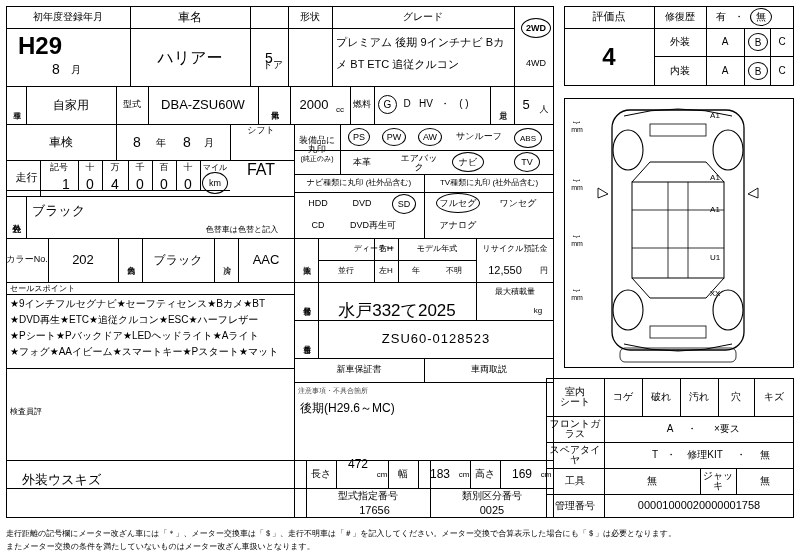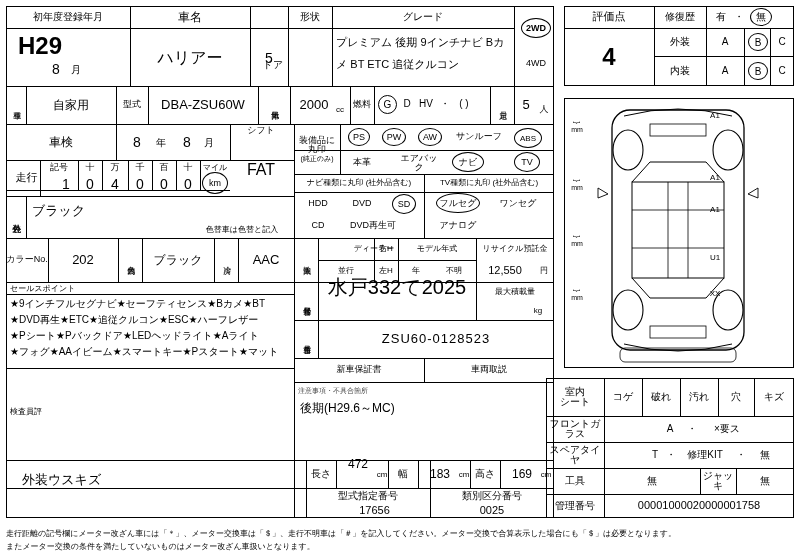--- a/index.html
+++ b/index.html
@@ -238,21 +238,21 @@
   <div class="lbl f8" style="left:476px;top:238px;width:78px;height:22px;">リサイクル預託金</div>
   <div class="lbl f11" style="left:476px;top:260px;width:58px;height:22px;">12,550</div>
   <div class="lbl f8" style="left:534px;top:260px;width:20px;height:22px;">円</div>
 
   <div class="hline" style="left:294px;top:320px;width:260px;"></div>
   <div class="vline" style="left:318px;top:282px;height:76px;"></div>
   <div class="vline" style="left:476px;top:282px;height:38px;"></div>
   <div class="lbl f8" style="left:294px;top:282px;width:24px;height:38px;">
       <span style="writing-mode:vertical-rl;text-orientation:upright;">登録番号</span>
     </div>
-  <div class="lbl f15" style="left:318px;top:268px;width:158px;height:38px;font-size:20px;text-align:center;">水戸332て2025</div>
+  <div class="lbl f15" style="left:318px;top:292px;width:158px;height:38px;font-size:17px;text-align:center;">水戸332て2025</div>
   <div class="lbl f8" style="left:476px;top:282px;width:78px;height:20px;">最大積載量</div>
   <div class="lbl f8" style="left:526px;top:302px;width:24px;height:18px;">kg</div>
 
   <div class="hline" style="left:294px;top:358px;width:260px;"></div>
   <div class="lbl f8" style="left:294px;top:320px;width:24px;height:38px;">
       <span style="writing-mode:vertical-rl;text-orientation:upright;font-size:8px;">車台番号</span>
     </div>
   <div class="lbl f13" style="left:318px;top:320px;width:236px;height:38px;letter-spacing:1px;">ZSU60-0128523</div>
 
   <div class="hline" style="left:294px;top:382px;width:260px;"></div>

